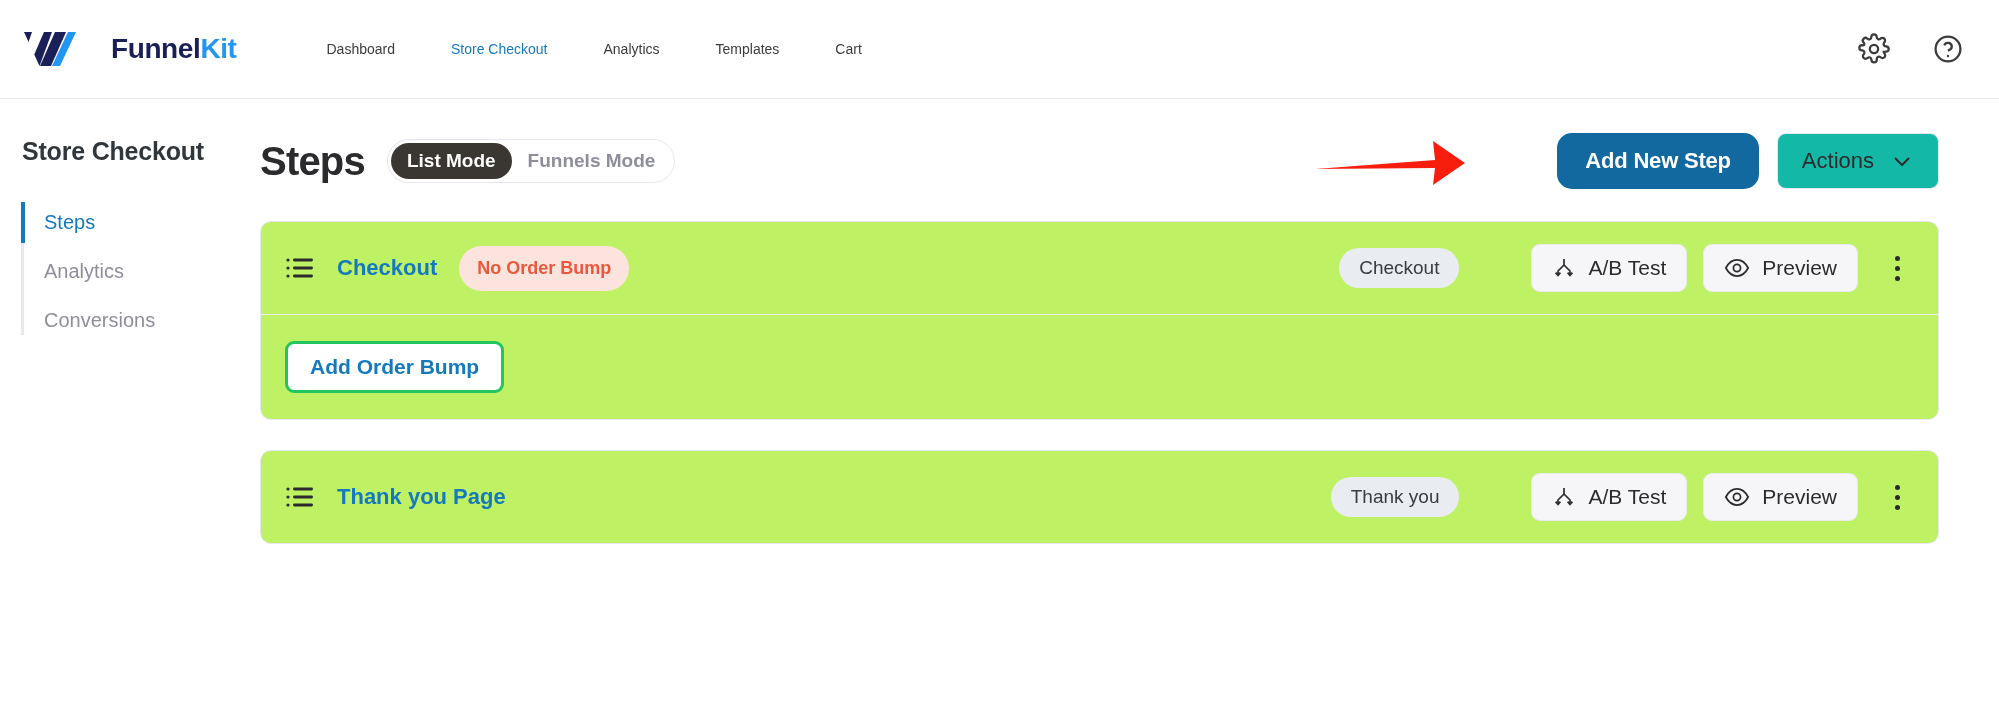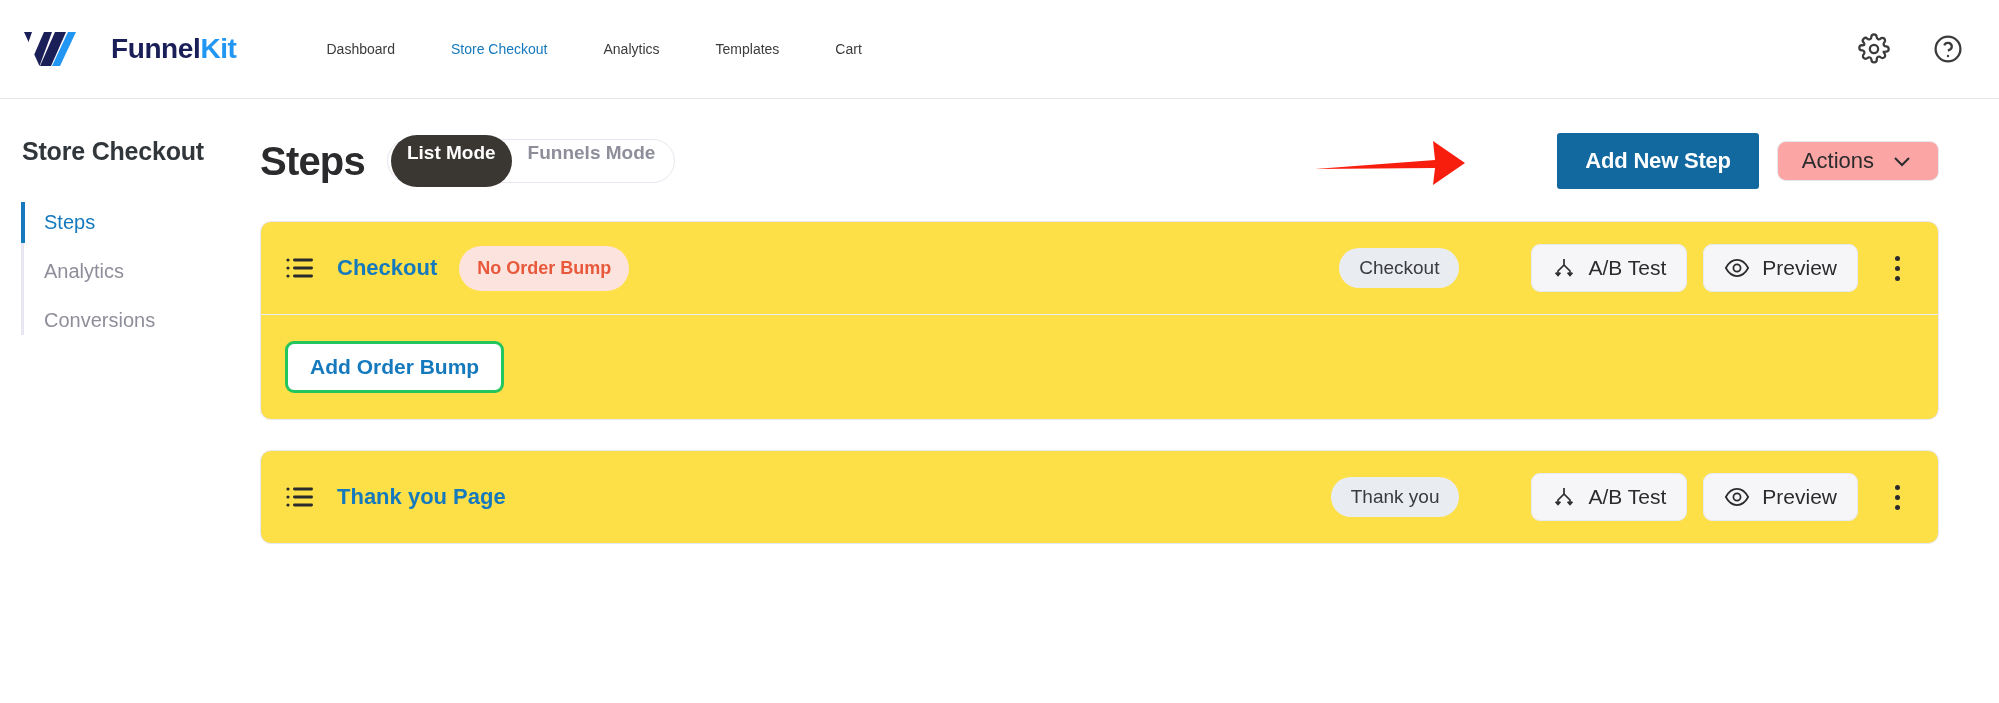--- a/index.html
+++ b/index.html
@@ -166,21 +166,21 @@
     border: 1px solid #e7e7ef;
     border-radius: 999px;
     padding: 3px;
     height: 44px;
     box-sizing: border-box;
   }
   .mode-opt {
     font-size: 19px;
     font-weight: bold;
     padding: 0 16px;
-    height: 52px;
+    height: 36px;
     line-height: 36px;
     border-radius: 999px;
     color: #8e8e9b;
     cursor: pointer;
     white-space: nowrap;
   }
   .mode-opt.active {
     background: #3a3632;
     color: #ffffff;
   }
@@ -190,33 +190,33 @@
     display: flex;
     align-items: center;
     gap: 18px;
   }
   .btn-primary {
     background: #11699f;
     color: #ffffff;
     font-size: 22px;
     font-weight: bold;
     border: none;
-    border-radius: 3px;
+    border-radius: 15px;
     height: 56px;
     padding: 0 28px;
     cursor: pointer;
     font-family: inherit;
     white-space: nowrap;
     letter-spacing: -0.2px;
   }
   .btn-ghost {
-    background: #fca5a5;
+    background: #14b8a6;
     border: 1px solid #e7e7ef;
     border-radius: 9px;
-    height: 40px;
+    height: 56px;
     padding: 0 24px;
     font-size: 22px;
     color: #2b2b2d;
     display: inline-flex;
     align-items: center;
     gap: 16px;
     cursor: pointer;
     font-family: inherit;
     white-space: nowrap;
   }
@@ -228,21 +228,21 @@
     top: 4px;
     width: 250px;
     height: 52px;
     pointer-events: none;
   }
 
   
   .card {
     border: 1px solid #e7e7f2;
     border-radius: 11px;
-    background: #fde047;
+    background: #bef264;
     margin-bottom: 30px;
   }
   .step-row {
     display: flex;
     align-items: center;
     padding: 22px 24px;
     min-height: 40px;
   }
   .step-left {
     display: flex;

